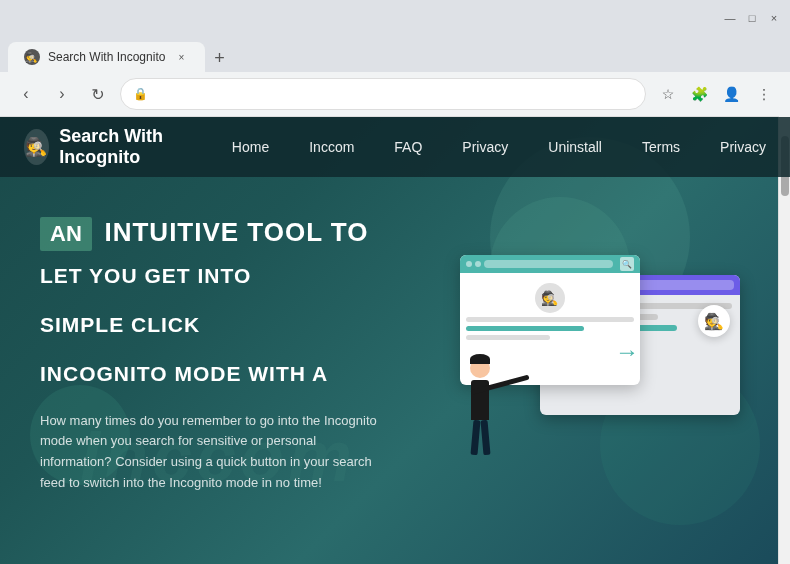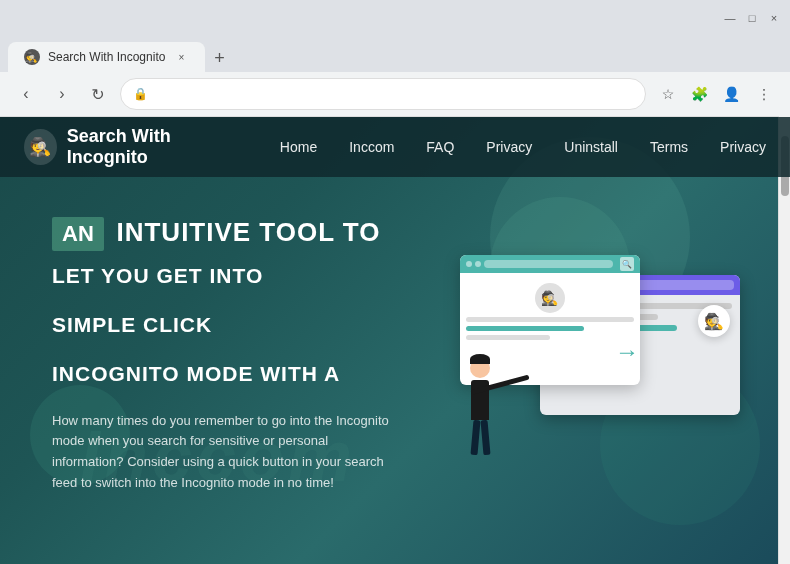--- a/index.html
+++ b/index.html
@@ -203,42 +203,41 @@
     }
     .brand-logo {
       width: 36px; height: 36px;
       background: rgba(255,255,255,0.15);
       border-radius: 50%;
       display: flex; align-items: center; justify-content: center;
       font-size: 18px;
     }
     .nav-links {
       display: flex;
-      gap: 32px;
+      gap: 40px;
       flex: 1;
     }
     .nav-link {
       color: rgba(255,255,255,0.9);
       text-decoration: none;
       font-size: 14px;
       cursor: pointer;
     }
 
     
     .hero {
       position: relative;
       z-index: 5;
       display: flex;
       padding: 40px 40px 30px 40px;
       gap: 40px;
     }
     .hero-left {
       flex: 1;
       max-width: 380px;
-      margin-left: 12px;
     }
     .hero-tag {
       display: inline-block;
       background: rgba(80, 160, 130, 0.6);
       color: #fff;
       font-size: 22px;
       font-weight: bold;
       padding: 4px 10px;
       margin-bottom: 6px;
       border-radius: 2px;

